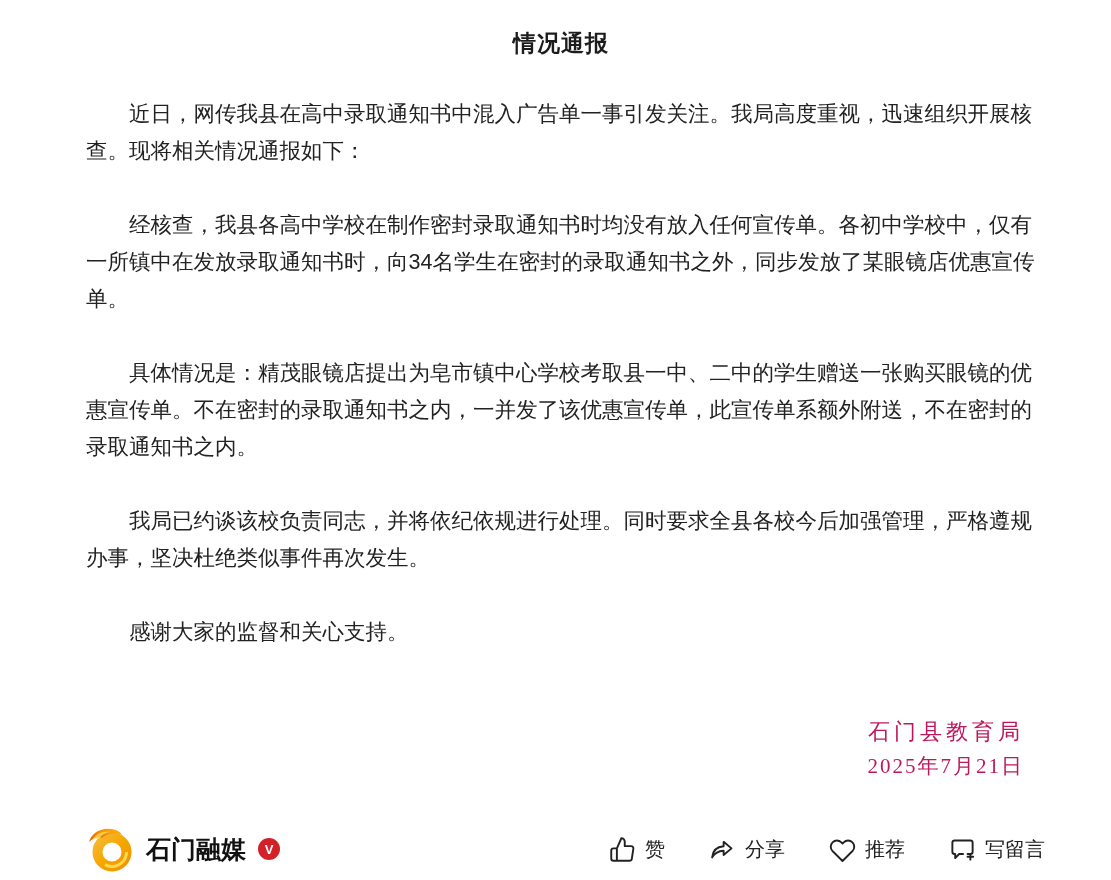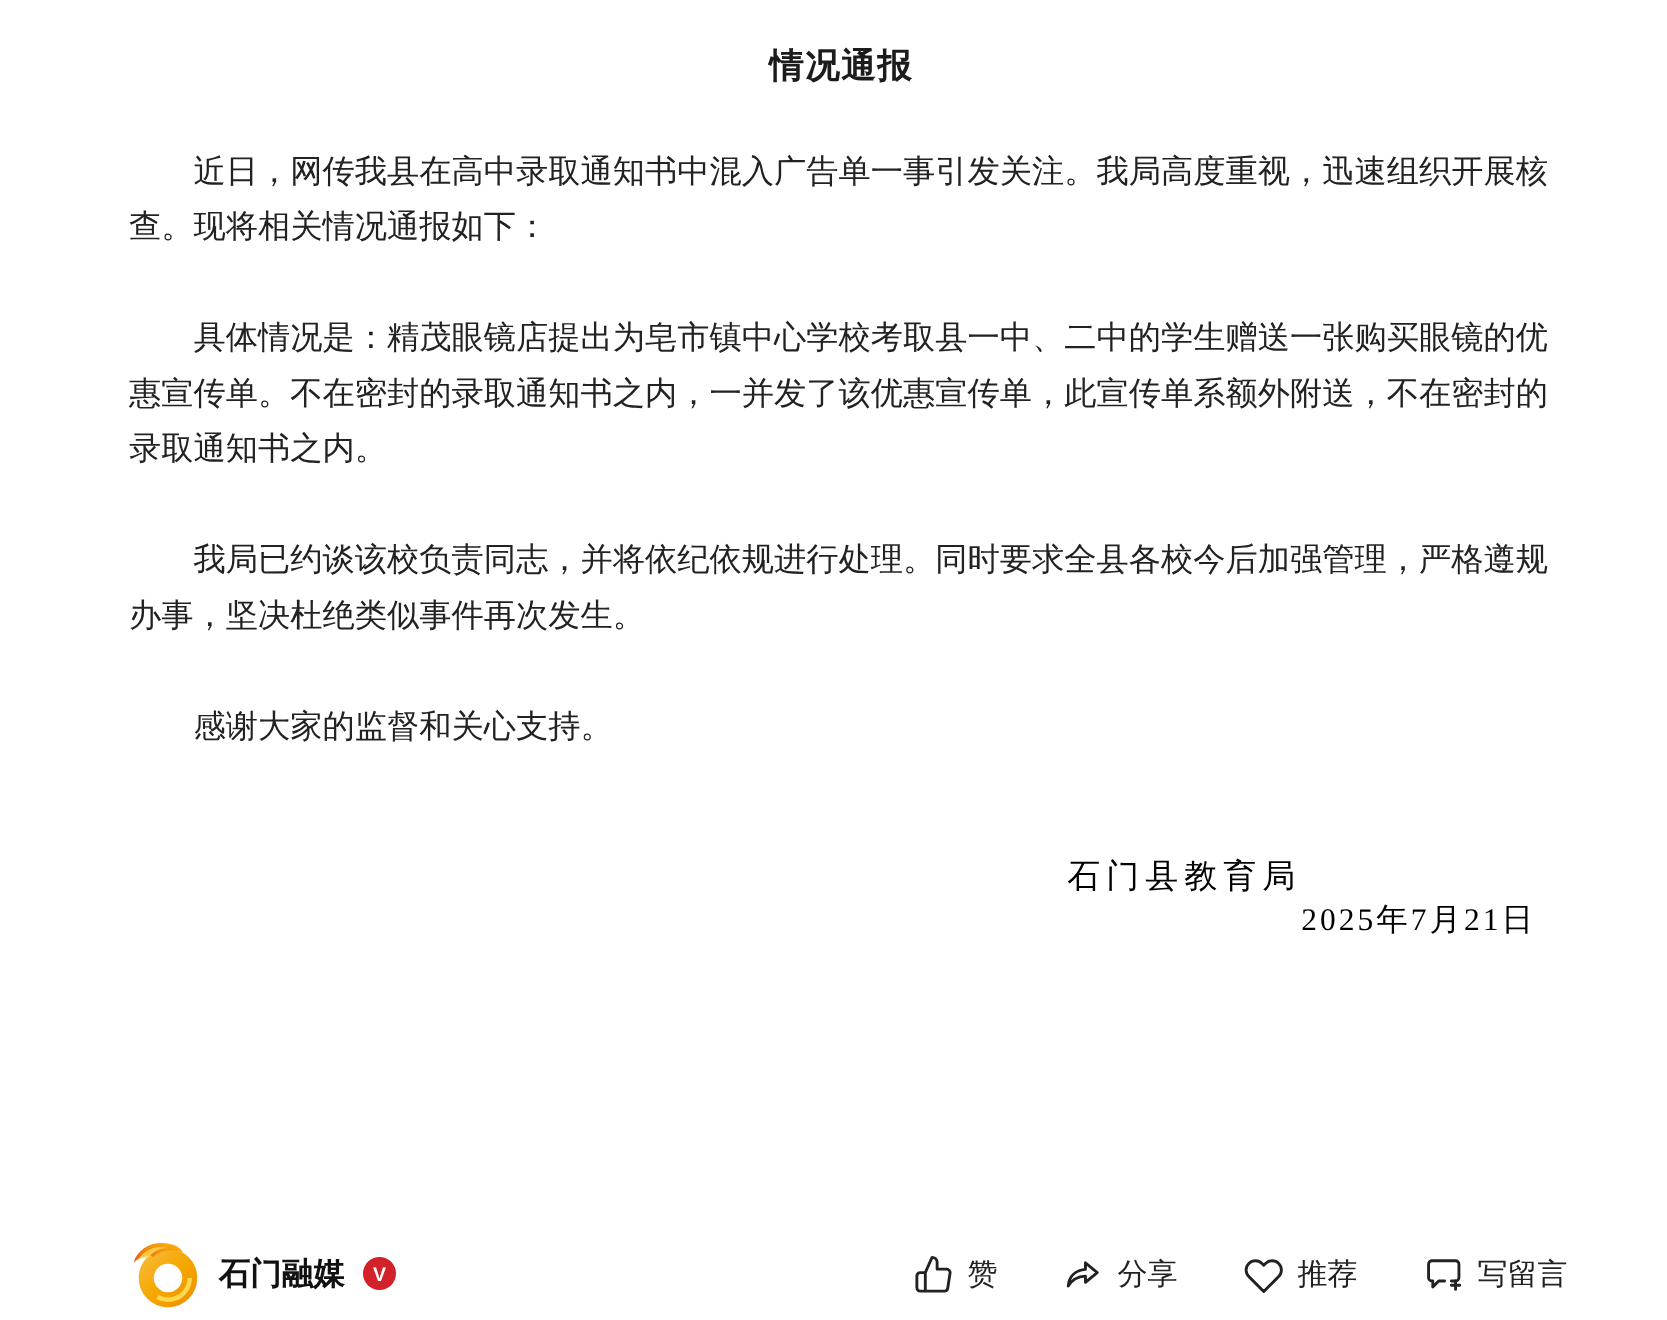--- a/index.html
+++ b/index.html
@@ -33,32 +33,32 @@
     line-height: 37px;
     text-indent: 2em;
     color: #222222;
     max-width: 952px;
   }
   .article p:first-child { }
   .sign-block {
     margin: 66px 12px 0 auto;
     width: max-content;
     display: flex;
-    flex-direction: row;
-    align-items: flex-start;
+    flex-direction: column;
+    align-items: flex-end;
     font-family: "Liberation Serif", "DejaVu Serif", serif;
-    color: #000000;
+    color: #be185d;
   }
   .signature {
     font-size: 22px;
     line-height: 30px;
     letter-spacing: 4px;
   }
   .date {
-    margin-top: 29px;
+    margin-top: 4px;
     font-size: 21px;
     line-height: 30px;
     letter-spacing: 2px;
   }
   .footer {
     position: absolute;
     left: 86px;
     right: 66px;
     top: 824px;
     height: 50px;
@@ -71,21 +71,21 @@
     align-items: center;
     gap: 12px;
     background: none;
     border: none;
     padding: 0;
     cursor: pointer;
   }
   .logo { width: 48px; height: 48px; display: inline-flex; }
   .logo svg { width: 48px; height: 48px; }
   .brand-name {
-    font-size: 21px;
+    font-size: 25px;
     font-weight: 600;
     color: #111111;
     font-family: "Liberation Sans", "DejaVu Sans", sans-serif;
   }
   .badge {
     width: 22px;
     height: 22px;
     border-radius: 50%;
     color: #ffffff;
     font-size: 13px;
@@ -125,20 +125,21 @@
 </style>
 </head>
 <body style="background: rgb(255, 255, 255);">
 
 <div class="page">
 
   <h1 class="title">情况通报</h1>
 
   <div class="article">
     <p>近日，网传我县在高中录取通知书中混入广告单一事引发关注。我局高度重视，迅速组织开展核查。现将相关情况通报如下：</p>
+    <p>经核查，我县各高中学校在制作密封录取通知书时均没有放入任何宣传单。各初中学校中，仅有一所镇中在发放录取通知书时，向34名学生在密封的录取通知书之外，同步发放了某眼镜店优惠宣传单。</p>
     <p>具体情况是：精茂眼镜店提出为皂市镇中心学校考取县一中、二中的学生赠送一张购买眼镜的优惠宣传单。不在密封的录取通知书之内，一并发了该优惠宣传单，此宣传单系额外附送，不在密封的录取通知书之内。</p>
     <p>我局已约谈该校负责同志，并将依纪依规进行处理。同时要求全县各校今后加强管理，严格遵规办事，坚决杜绝类似事件再次发生。</p>
     <p>感谢大家的监督和关心支持。</p>
   </div>
 
   <div class="sign-block">
     <div class="signature">石门县教育局</div>
     <div class="date">2025年7月21日</div>
   </div>
 

